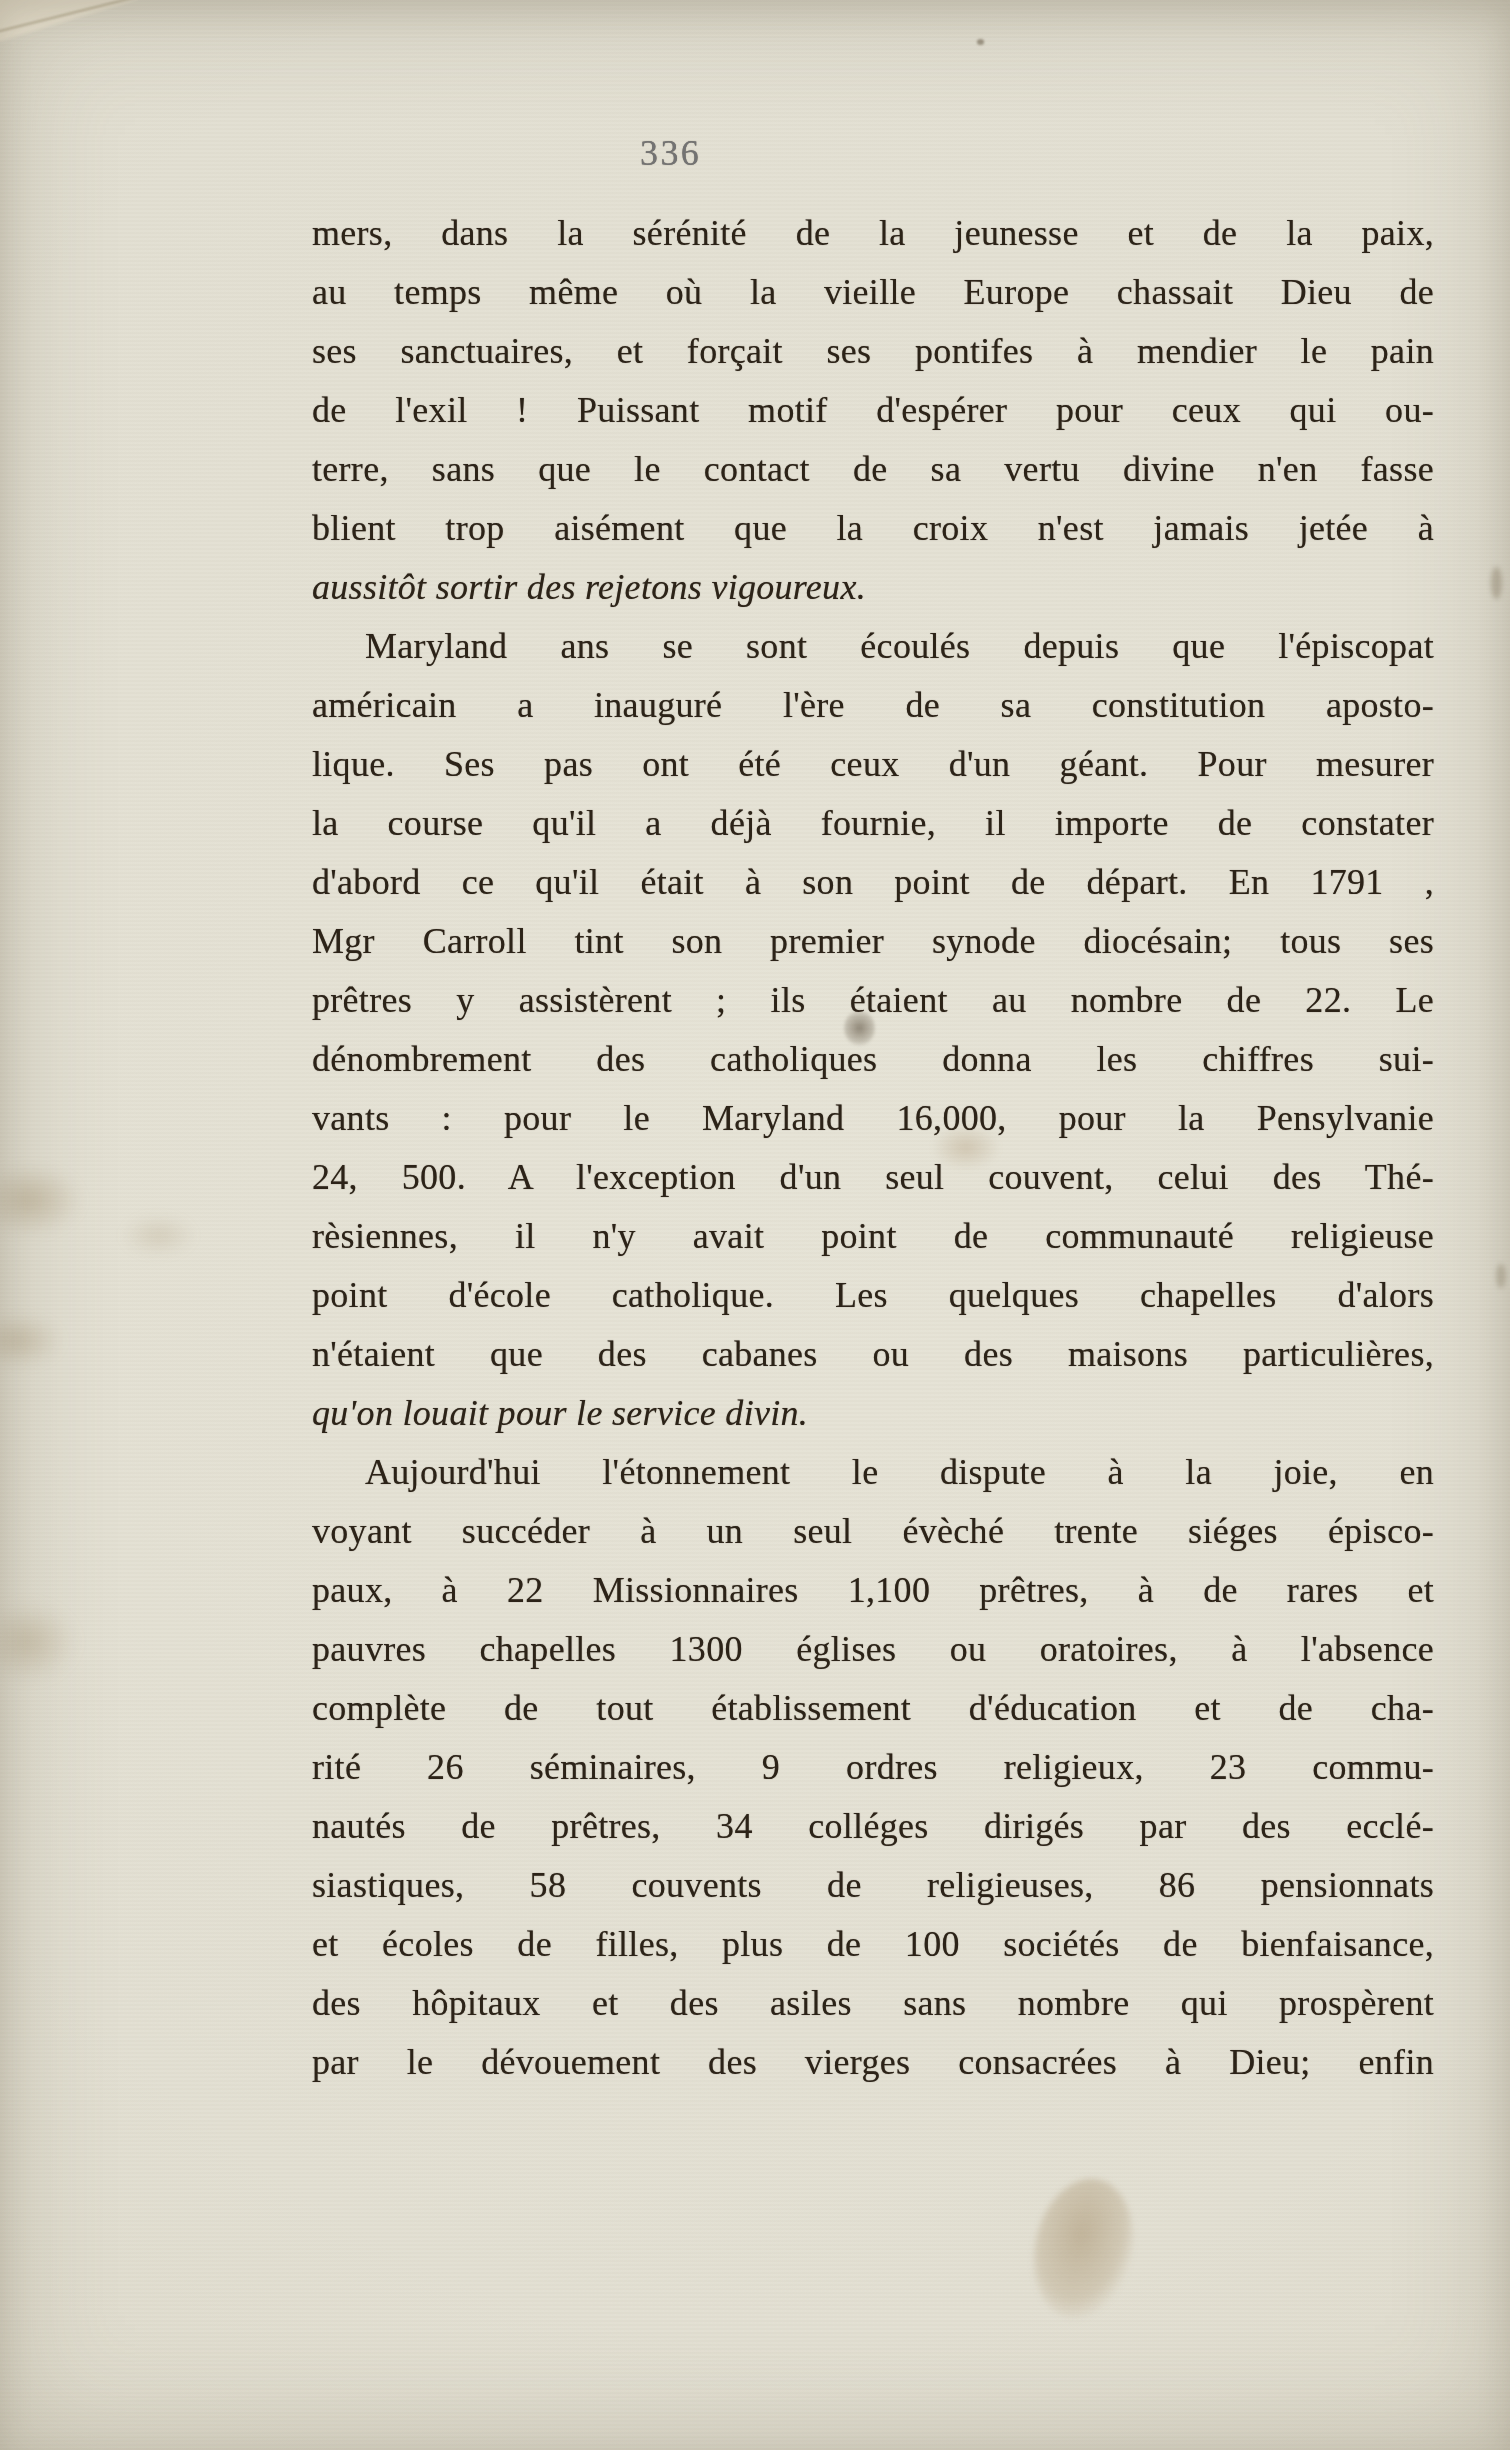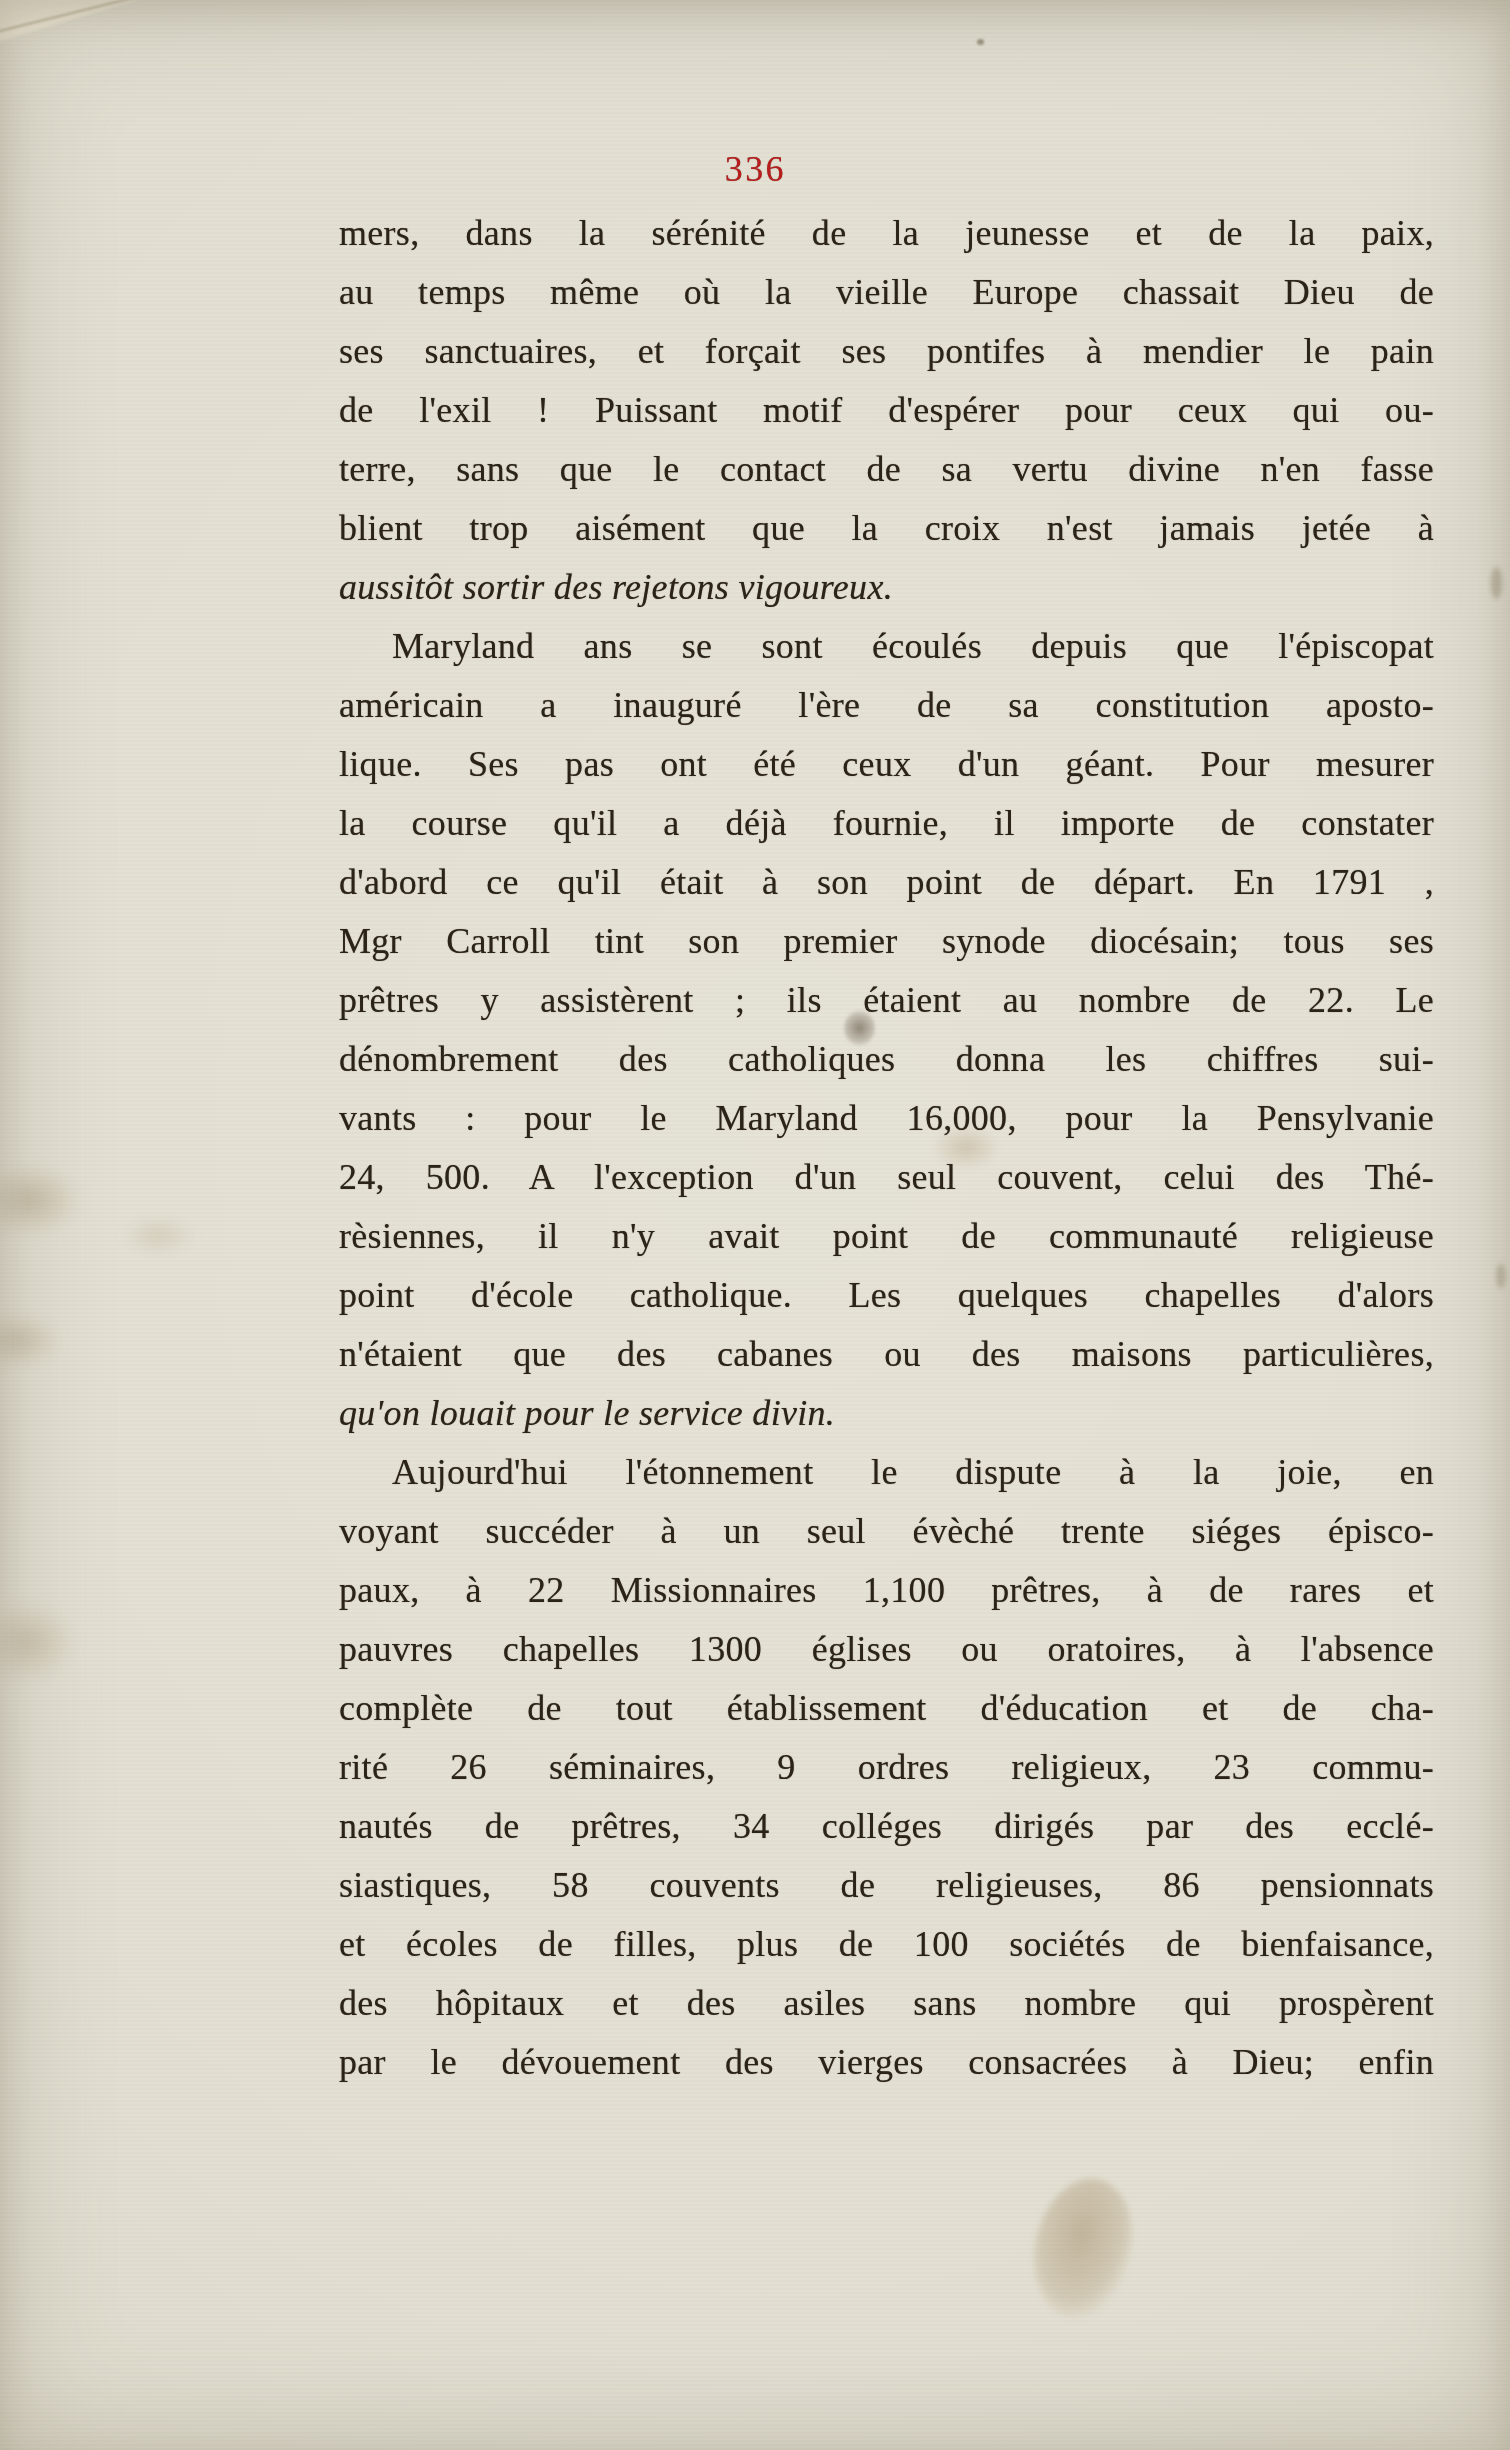--- a/index.html
+++ b/index.html
@@ -28,41 +28,40 @@
     pointer-events:none;
   }
   .corner-tl::after{
     content:"";position:absolute;left:-4.9px;top:13px;width:146px;height:2.4px;
     background:rgba(150,138,108,0.55);
     transform:rotate(-14deg);
     filter:blur(0.8px);
   }
   .page-number{
     position:absolute;
-    left:640px;top:148px;width:146px;
-    text-align:right;
+    left:640px;top:132px;width:146px;
+    text-align:left;
     font-size:36px;
     letter-spacing:2.4px;
-    color:#b91c1c;
+    color:#737373;
     text-shadow:0 0 0.8px rgba(44,35,24,.6);
   }
   .text-block{
     position:absolute;
     left:312px;top:204px;width:1122px;
     font-size:36px;
     line-height:59px;
     color:#2c2318;
     text-shadow:0 0 1px rgba(44,35,24,.55);
     letter-spacing:0.3px;
   }
   .line{
     text-align:justify;
     text-align-last:justify;
     white-space:normal;
-    margin-left:27px;
   }
   .line.pend{text-align-last:left;font-style:italic;}
   .line.indent{text-indent:53px;}
   
   .stain{position:absolute;border-radius:50%;pointer-events:none;}
   .stain.big{
     left:1035px;top:2178px;width:97px;height:142px;
     background:radial-gradient(ellipse at 45% 40%, rgba(140,110,65,.38) 0%, rgba(150,122,78,.22) 55%, rgba(150,122,78,0) 75%);
     filter:blur(3.2px);
     transform:rotate(12deg);

